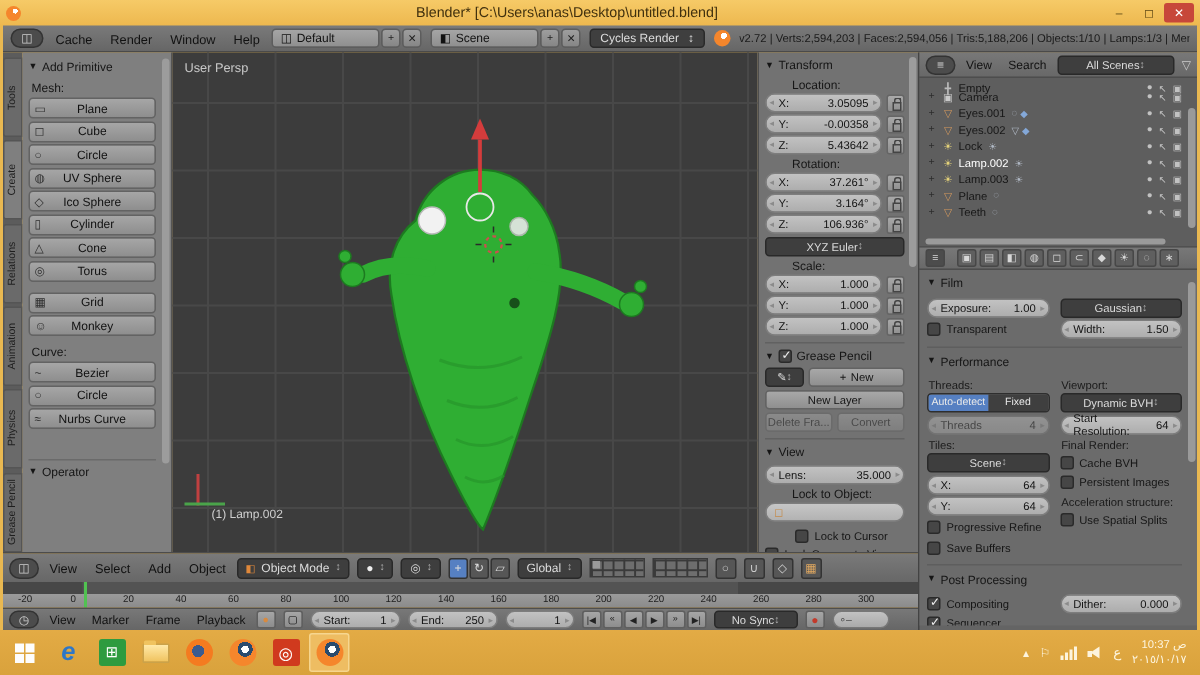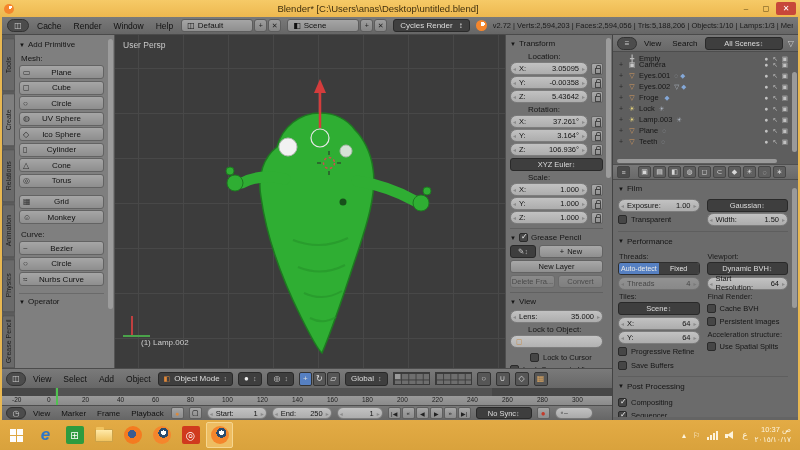--- a/index.html
+++ b/index.html
@@ -29,21 +29,21 @@
   .vtab { writing-mode:vertical-rl; transform:rotate(180deg); font-size:7px; color:#1e1e1e; background:#6a6a6a; border:1px solid #555; border-radius:0 2px 2px 0; display:flex; align-items:center; justify-content:center; }
   .vtab.on { background:#7f7f7f; }
 
   .toolshelf { position:absolute; left:15px; top:35px; width:100px; height:333px; background:#7f7f7f; border-right:1px solid #555; padding:3px 10px 0 4px; overflow:hidden; }
   .shelf-scroll { position:absolute; right:1px; top:4px; width:5px; height:270px; background:#9c9c9c; border-radius:3px; }
   .phead { display:flex; align-items:center; gap:3px; font-size:8px; color:#151515; height:13px; }
   .seclab { font-size:8px; color:#151515; margin:3px 0 2px 2px; }
   .shelf-btn { position:relative; height:14px; margin:1.5px 0; background:linear-gradient(#a6a6a6,#8e8e8e); border:1px solid #636363; border-radius:3px; font-size:8px; color:#111; display:flex; align-items:center; justify-content:center; }
   .shelf-btn .bicon { position:absolute; left:3px; font-size:8px; color:#2e2e2e; }
   .shelf-list .shelf-btn:nth-child(9) { margin-top:7px; }
-  .op-panel { margin-top:7px; border-top:1px solid #6a6a6a; padding-top:3px; }
+  .op-panel { margin-top:20px; border-top:1px solid #6a6a6a; padding-top:3px; }
 
   
   .viewport { position:absolute; left:115px; top:35px; width:390px; height:333px; overflow:hidden;
     background: linear-gradient(#484848 1px, transparent 1px) 0 -12px/45px 45px,
                 linear-gradient(90deg,#484848 1px, transparent 1px) -22px 0/45px 45px, #3c3c3c; }
   .vp-label { position:absolute; left:8px; top:5px; font-size:8.5px; color:#c9c9c9; }
   .vp-obj { position:absolute; left:26px; top:303px; font-size:8px; color:#cfcfcf; }
   .axis-red { position:absolute; left:16px; top:281px; width:2px; height:21px; background:#c04040; }
   .axis-green { position:absolute; left:8px; top:300px; width:27px; height:2px; background:#4aa34a; }
 
@@ -491,46 +491,46 @@
             <span class="ol-lab">Eyes.002</span>
             <span class="ol-extra">▽</span>
             <span class="ol-extra wr">◆</span>
             <span class="ol-right">
               <span>●</span>
               <span>↖</span>
               <span>▣</span>
             </span>
           </div>
 
-          <div class="ol-row">
-            <span class="exp">+</span>
-            <span class="ol-ico">▽</span>
-            <span class="ol-lab">Froge</span>
-            <span class="ol-extra"></span>
-            <span class="ol-extra wr">◆</span>
-            <span class="ol-right">
-              <span>●</span>
-              <span>↖</span>
-              <span>▣</span>
-            </span>
-          </div>
 
           <div class="ol-row">
             <span class="exp">+</span>
             <span class="ol-ico lamp">☀</span>
             <span class="ol-lab">Lock</span>
             <span class="ol-extra">☀</span>
             <span class="ol-extra wr"></span>
             <span class="ol-right">
               <span>●</span>
               <span>↖</span>
               <span>▣</span>
             </span>
           </div>
 
+          <div class="ol-row selected">
+            <span class="exp">+</span>
+            <span class="ol-ico lamp">☀</span>
+            <span class="ol-lab">Lamp.002</span>
+            <span class="ol-extra">☀</span>
+            <span class="ol-extra wr"></span>
+            <span class="ol-right">
+              <span>●</span>
+              <span>↖</span>
+              <span>▣</span>
+            </span>
+          </div>
 
           <div class="ol-row">
             <span class="exp">+</span>
             <span class="ol-ico lamp">☀</span>
             <span class="ol-lab">Lamp.003</span>
             <span class="ol-extra">☀</span>
             <span class="ol-extra wr"></span>
             <span class="ol-right">
               <span>●</span>
               <span>↖</span>
@@ -683,20 +683,26 @@
         </div>
       <div class="pgrid">
         <div class="stack">
           <div class="cbrow">
               <span class="cbox on"></span>
               <span>Compositing</span>
             </div>
           <div class="cbrow">
               <span class="cbox on"></span>
               <span>Sequencer</span>
+            </div>
+        </div>
+        <div class="stack">
+          <div class="pill">
+              <span>Dither:</span>
+              <span>0.000</span>
             </div>
         </div>
       </div>
 
       <div class="props-vscroll"></div>
     </div>
   </div>
 
   <div class="v3dheader">
     <span class="hicon">◫</span>

